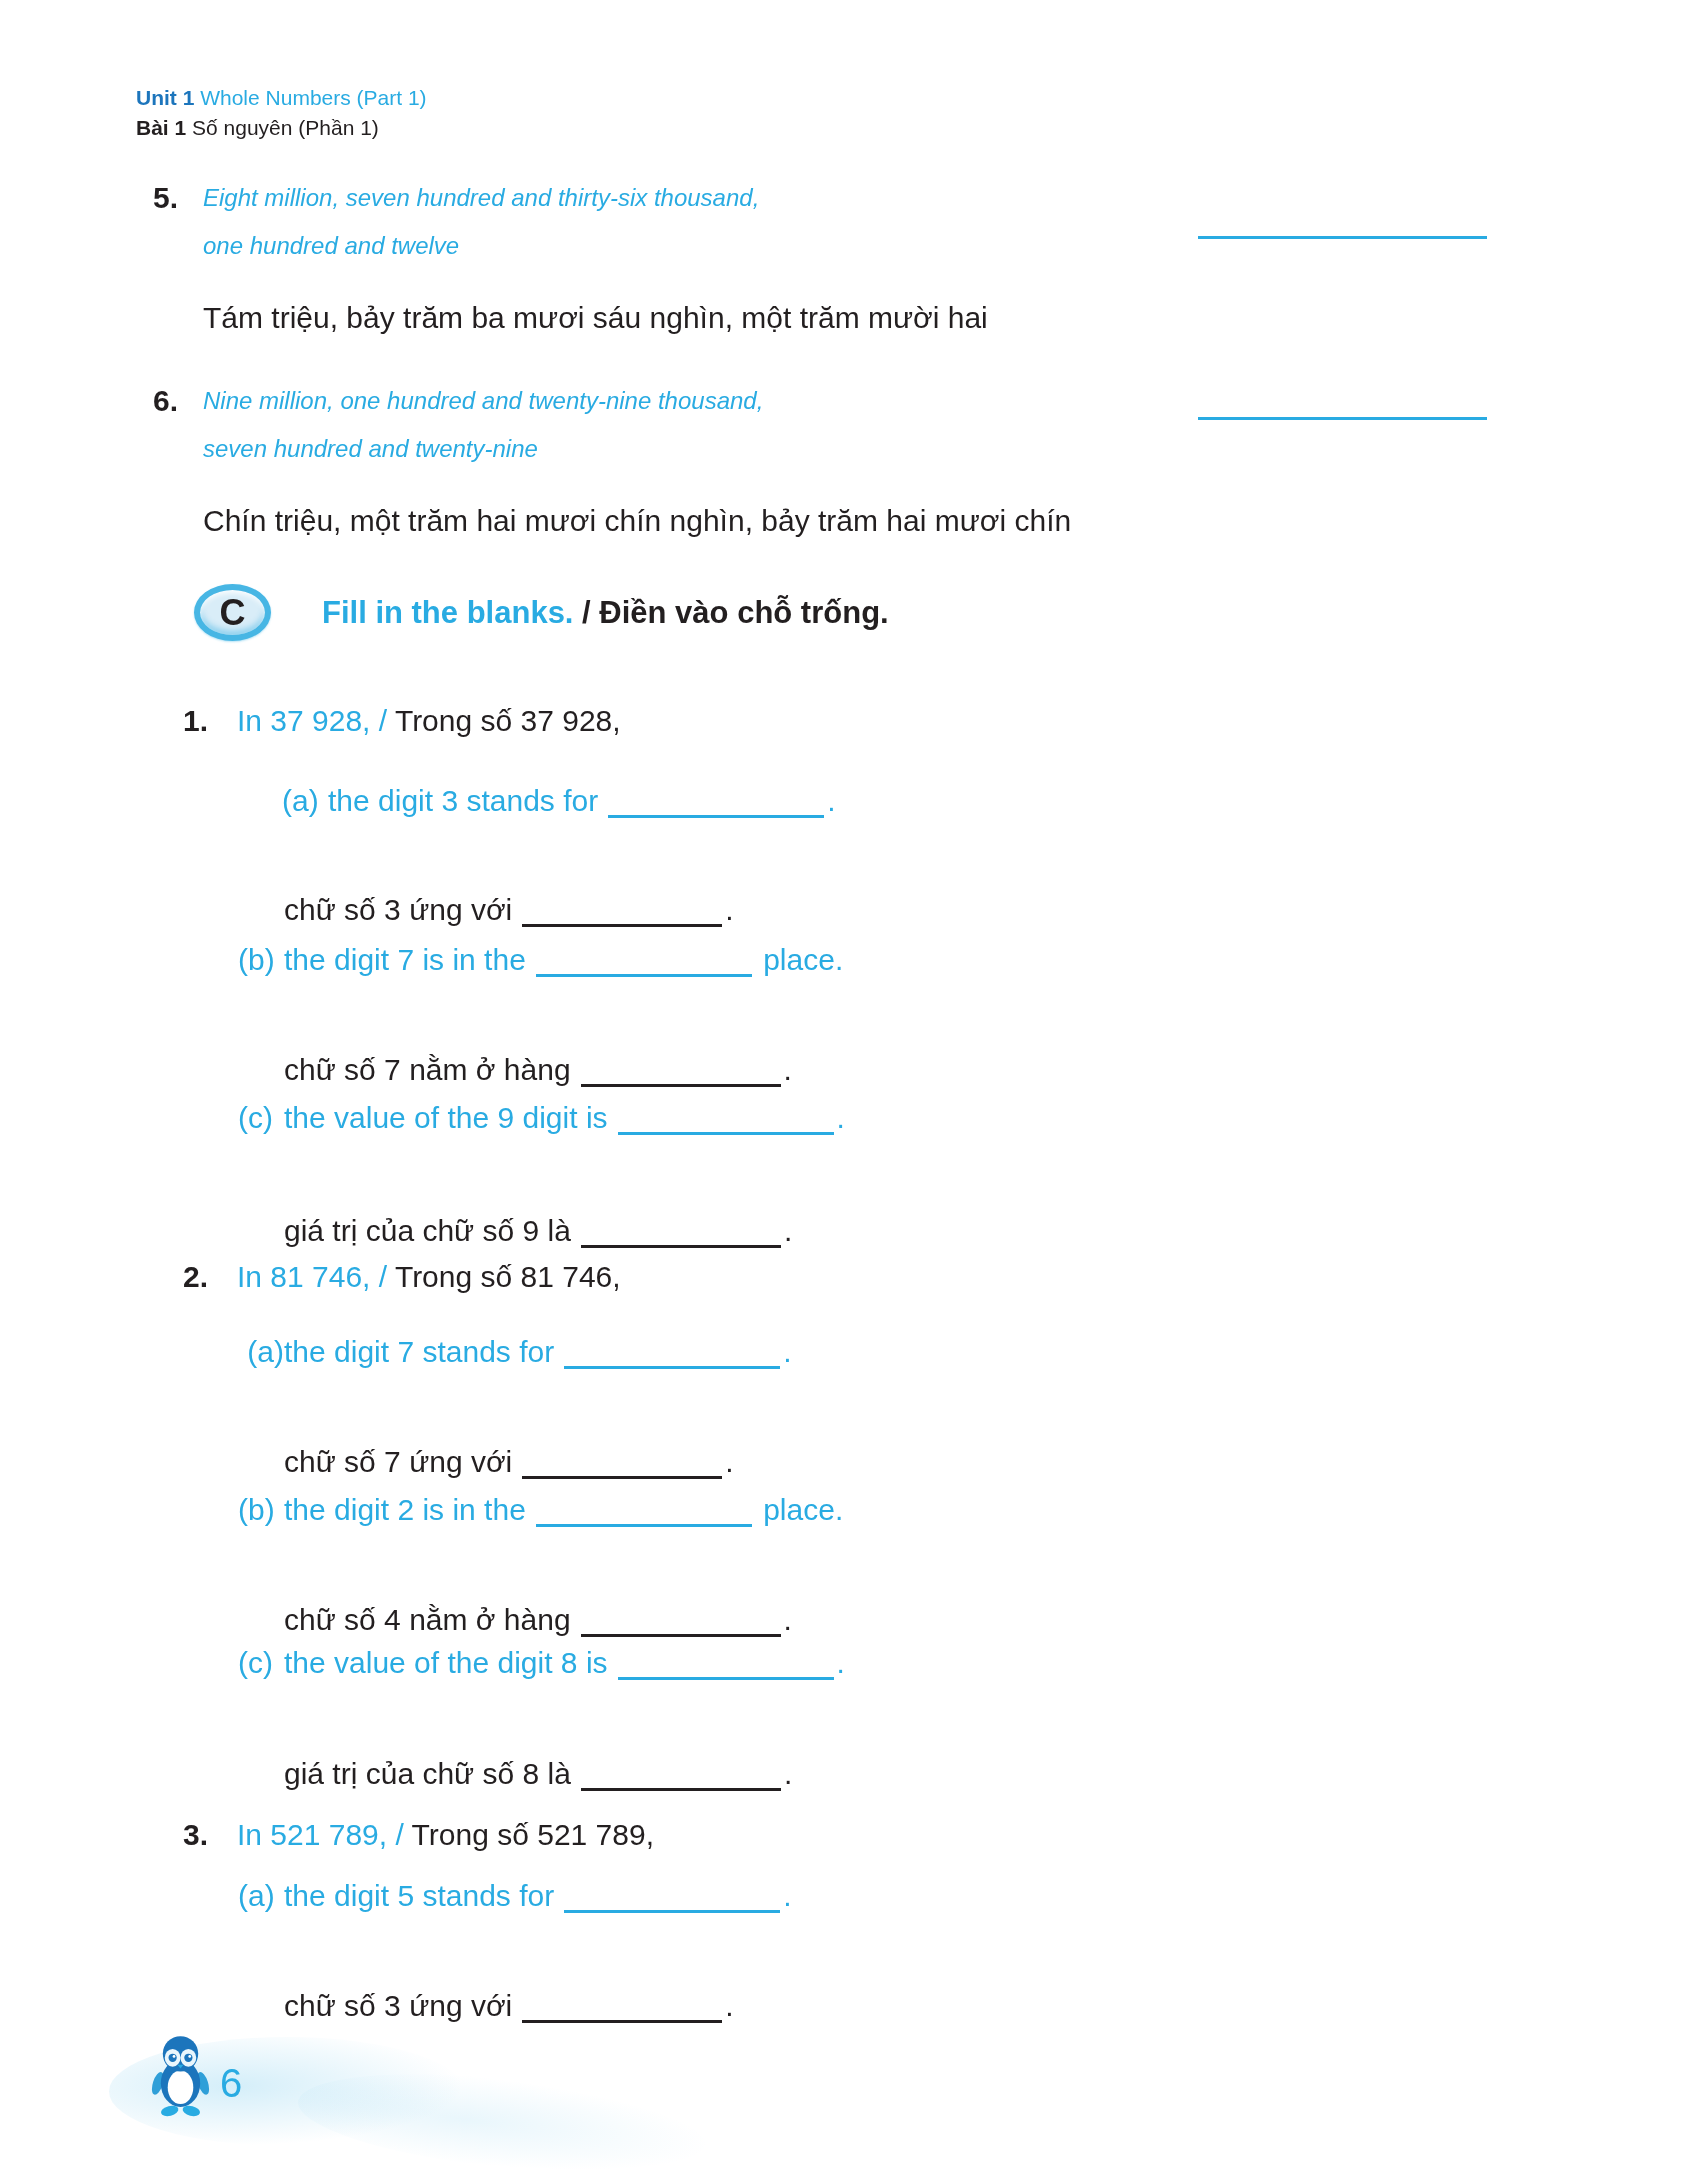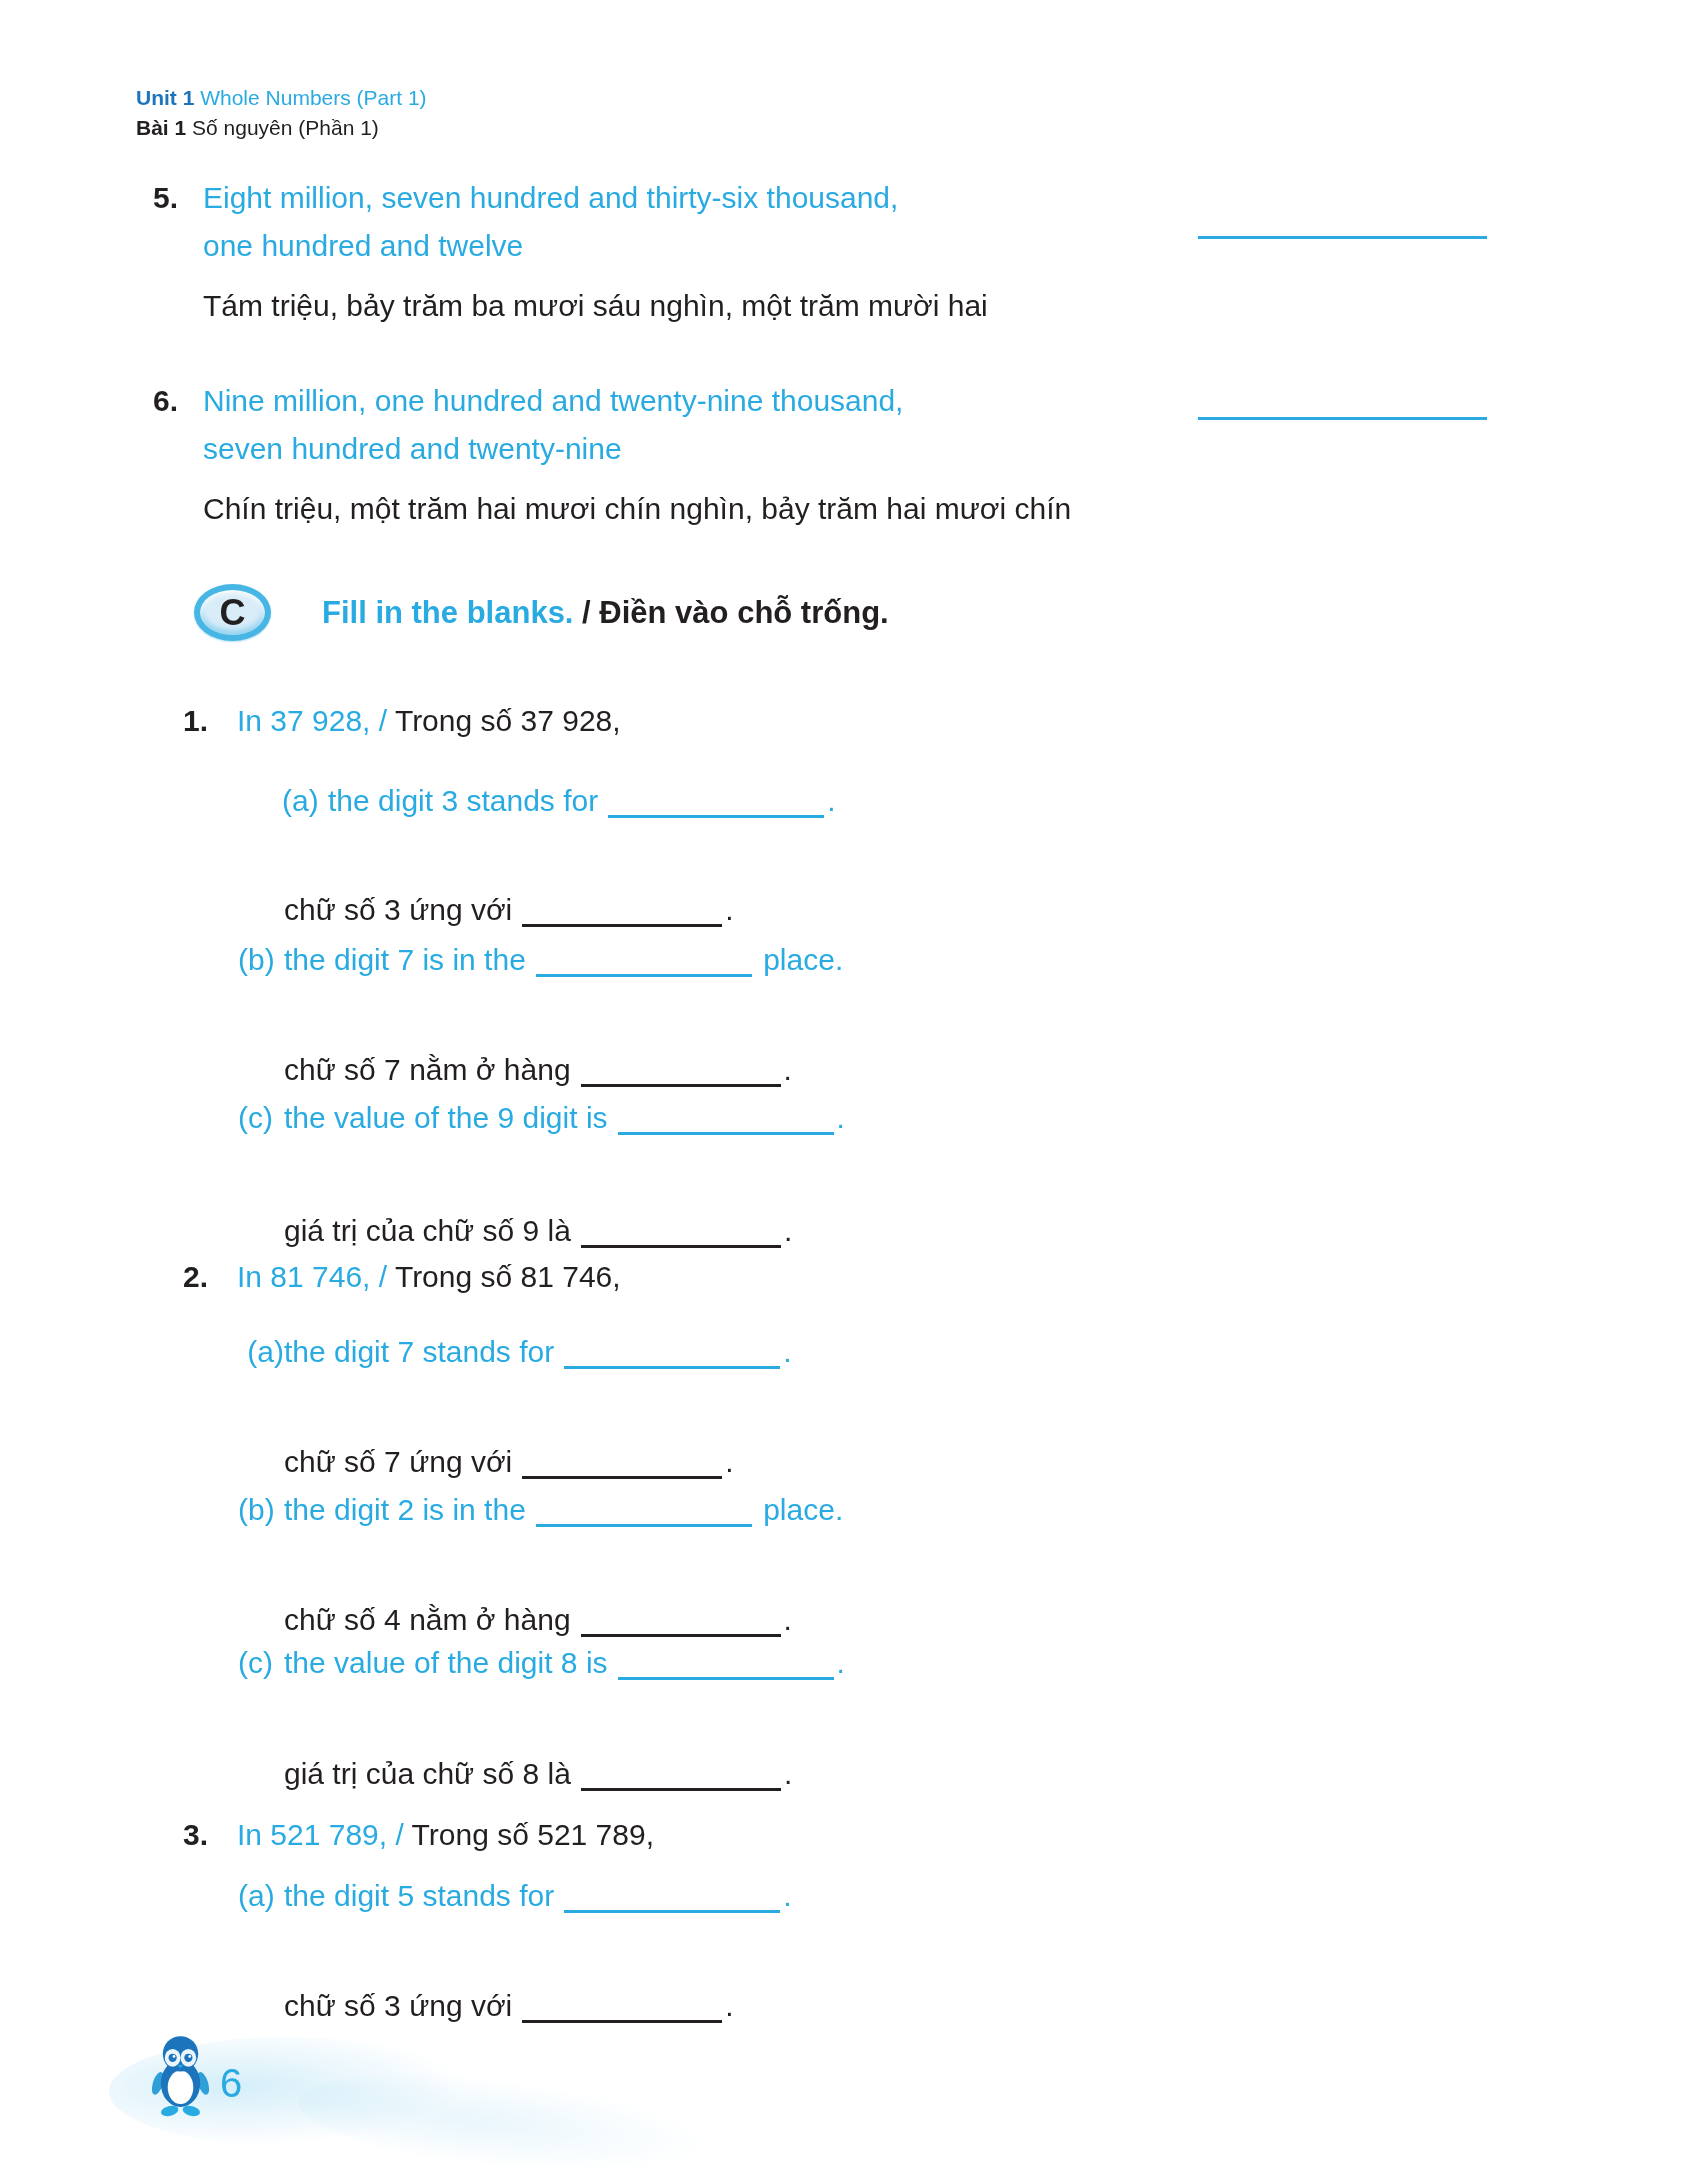--- a/index.html
+++ b/index.html
@@ -12,22 +12,22 @@
   .dkblue{ color:#1c75bc; }
 
   
   .header { position:absolute; left:136px; top:83px; font-size:21px; line-height:30px; }
   .header .b { font-weight:bold; }
 
   
   .num-item { position:absolute; left:153px; width:990px; }
   .num-item .row { display:flex; }
   .num-item .num { font-weight:bold; font-size:30px; width:50px; flex:0 0 50px; line-height:48px; }
-  .num-item .en  { font-size:30px; line-height:48px; }
-  .num-item .vi  { font-size:30px; margin-top:16px; padding-left:50px; line-height:40px; }
+  .num-item .en  { font-size:24px; line-height:48px;font-style:italic; }
+  .num-item .vi  { font-size:30px; margin-top:28px; padding-left:50px; line-height:40px; }
 
   .side-blank { position:absolute; height:0; border-bottom:3px solid #29abe2; }
   .side-blank.b5 { left:1198px; top:236px; width:289px; }
   .side-blank.b6 { left:1198px; top:417px; width:289px; }
 
   
   .section-head { position:absolute; left:194px; top:584px; display:flex; align-items:center; }
   .badge {
     width:77px; height:57px; border-radius:50%;
     border:6px solid #47b6e4; background:#d9edf8;

